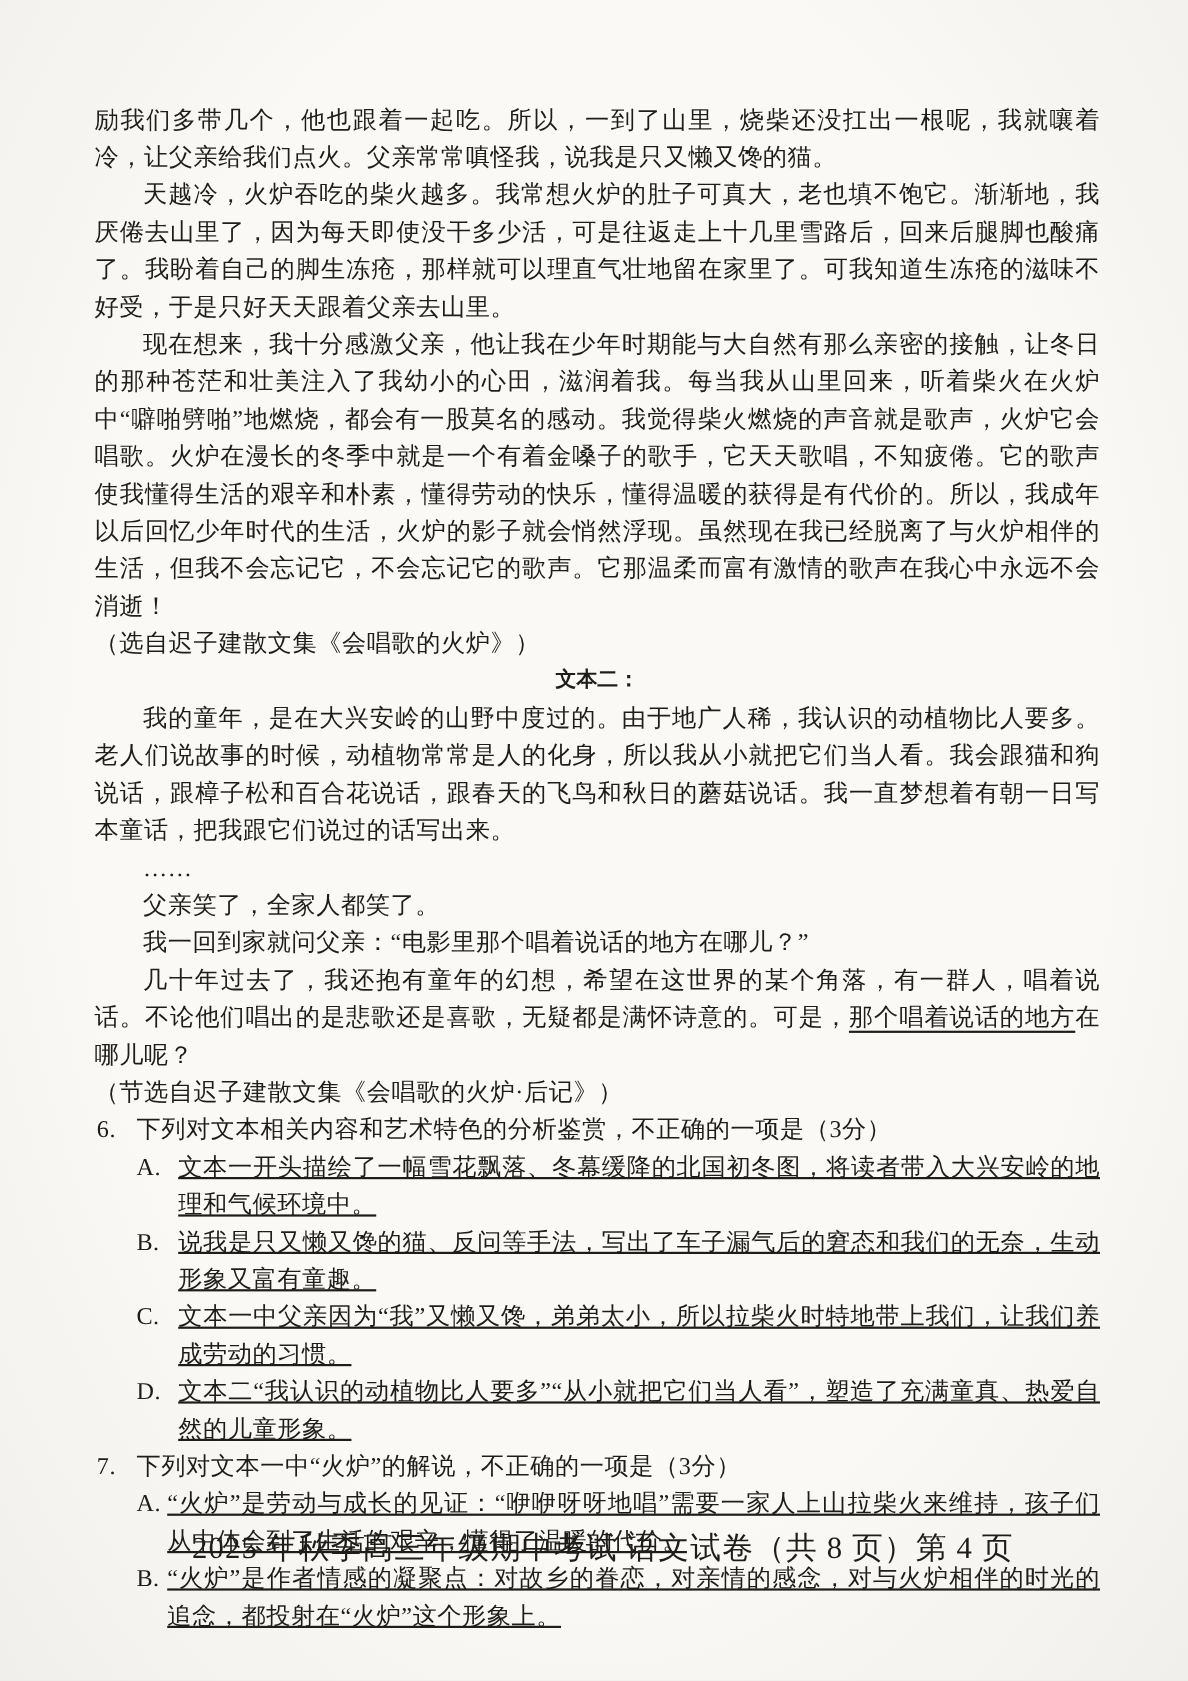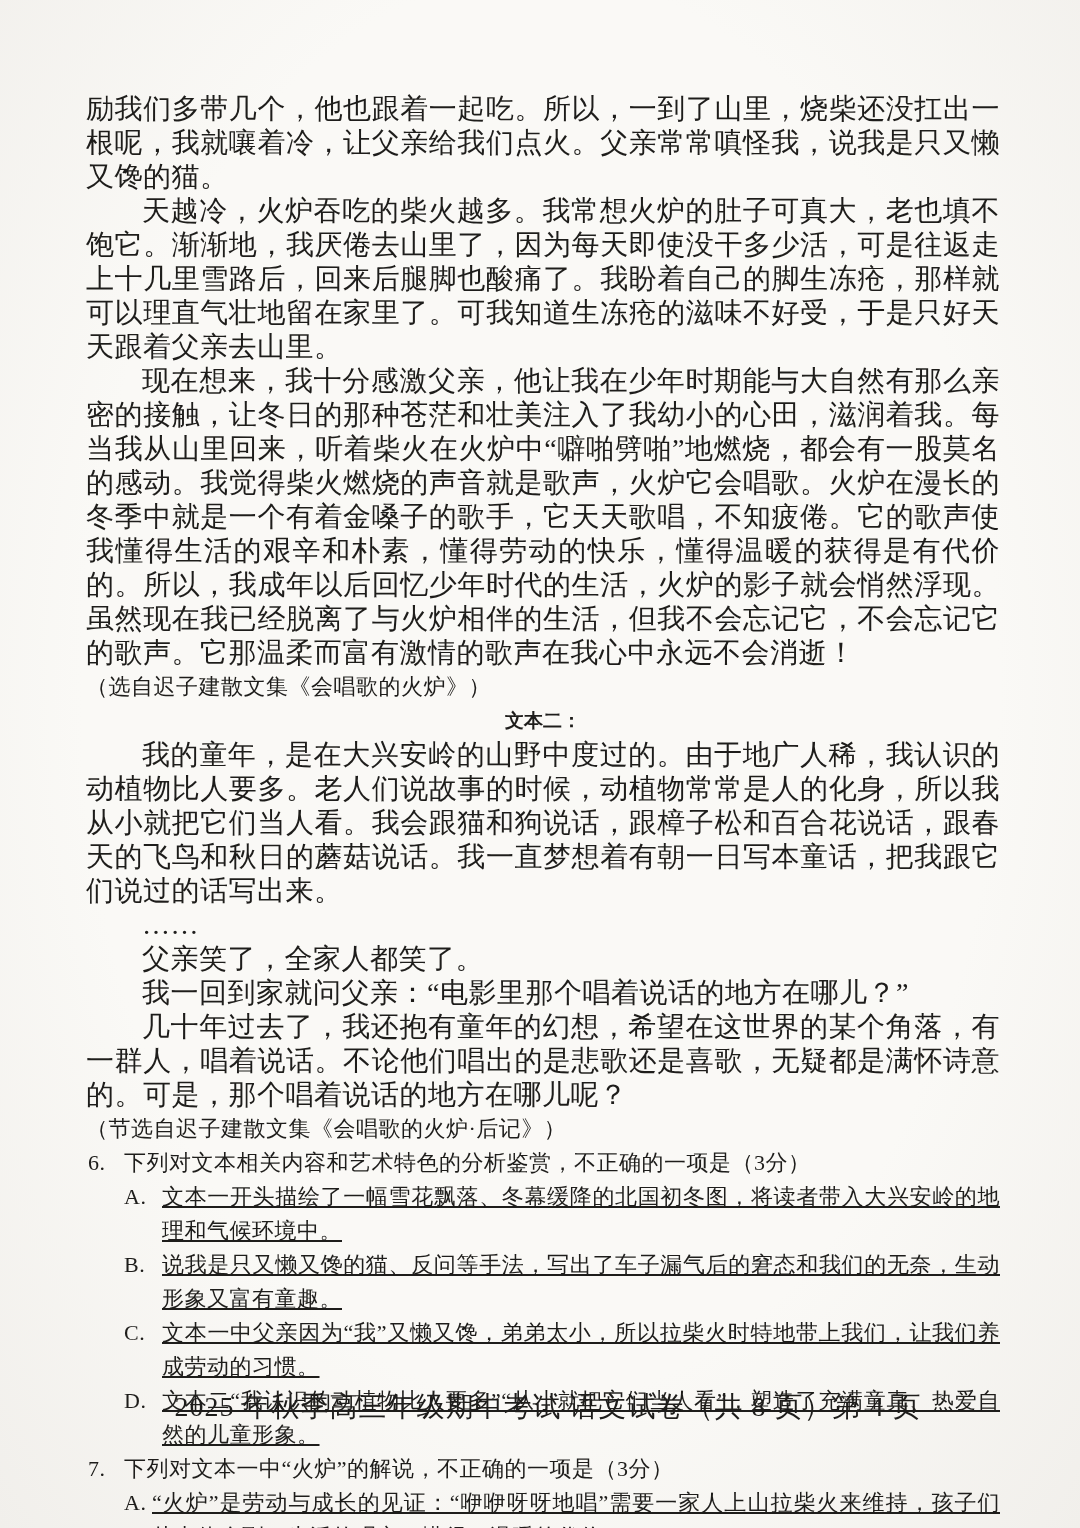--- a/index.html
+++ b/index.html
@@ -14,21 +14,21 @@
     height: 1528px;
     box-sizing: border-box;
     background:
       radial-gradient(ellipse at 50% 45%, #faf9f6 60%, #f1efeb 100%);
     color: #1e1d1b;
     padding: 92px 80px 0 86px;
     overflow: hidden;
   }
   .para {
     margin: 0;
-    font-size: 28px;
+    font-size: 22px;
     line-height: 34px;
     text-align: justify;
     text-indent: 2em;
     letter-spacing: 0.5px;
   }
   .no-indent { text-indent: 0; }
   .attribution {
     margin: 0;
     font-size: 22px;
     line-height: 34px;
@@ -37,20 +37,21 @@
     letter-spacing: 0.5px;
   }
   .heading {
     margin: 0;
     font-size: 19px;
     line-height: 34px;
     font-weight: 700;
     text-align: center;
   }
   .underline {
+    text-decoration: underline;
     text-decoration-thickness: 1.5px;
     text-underline-offset: 5px;
   }
   .question { margin: 0; }
   .q-stem-row {
     display: flex;
     font-size: 22px;
     line-height: 34px;
     letter-spacing: 0.5px;
   }

